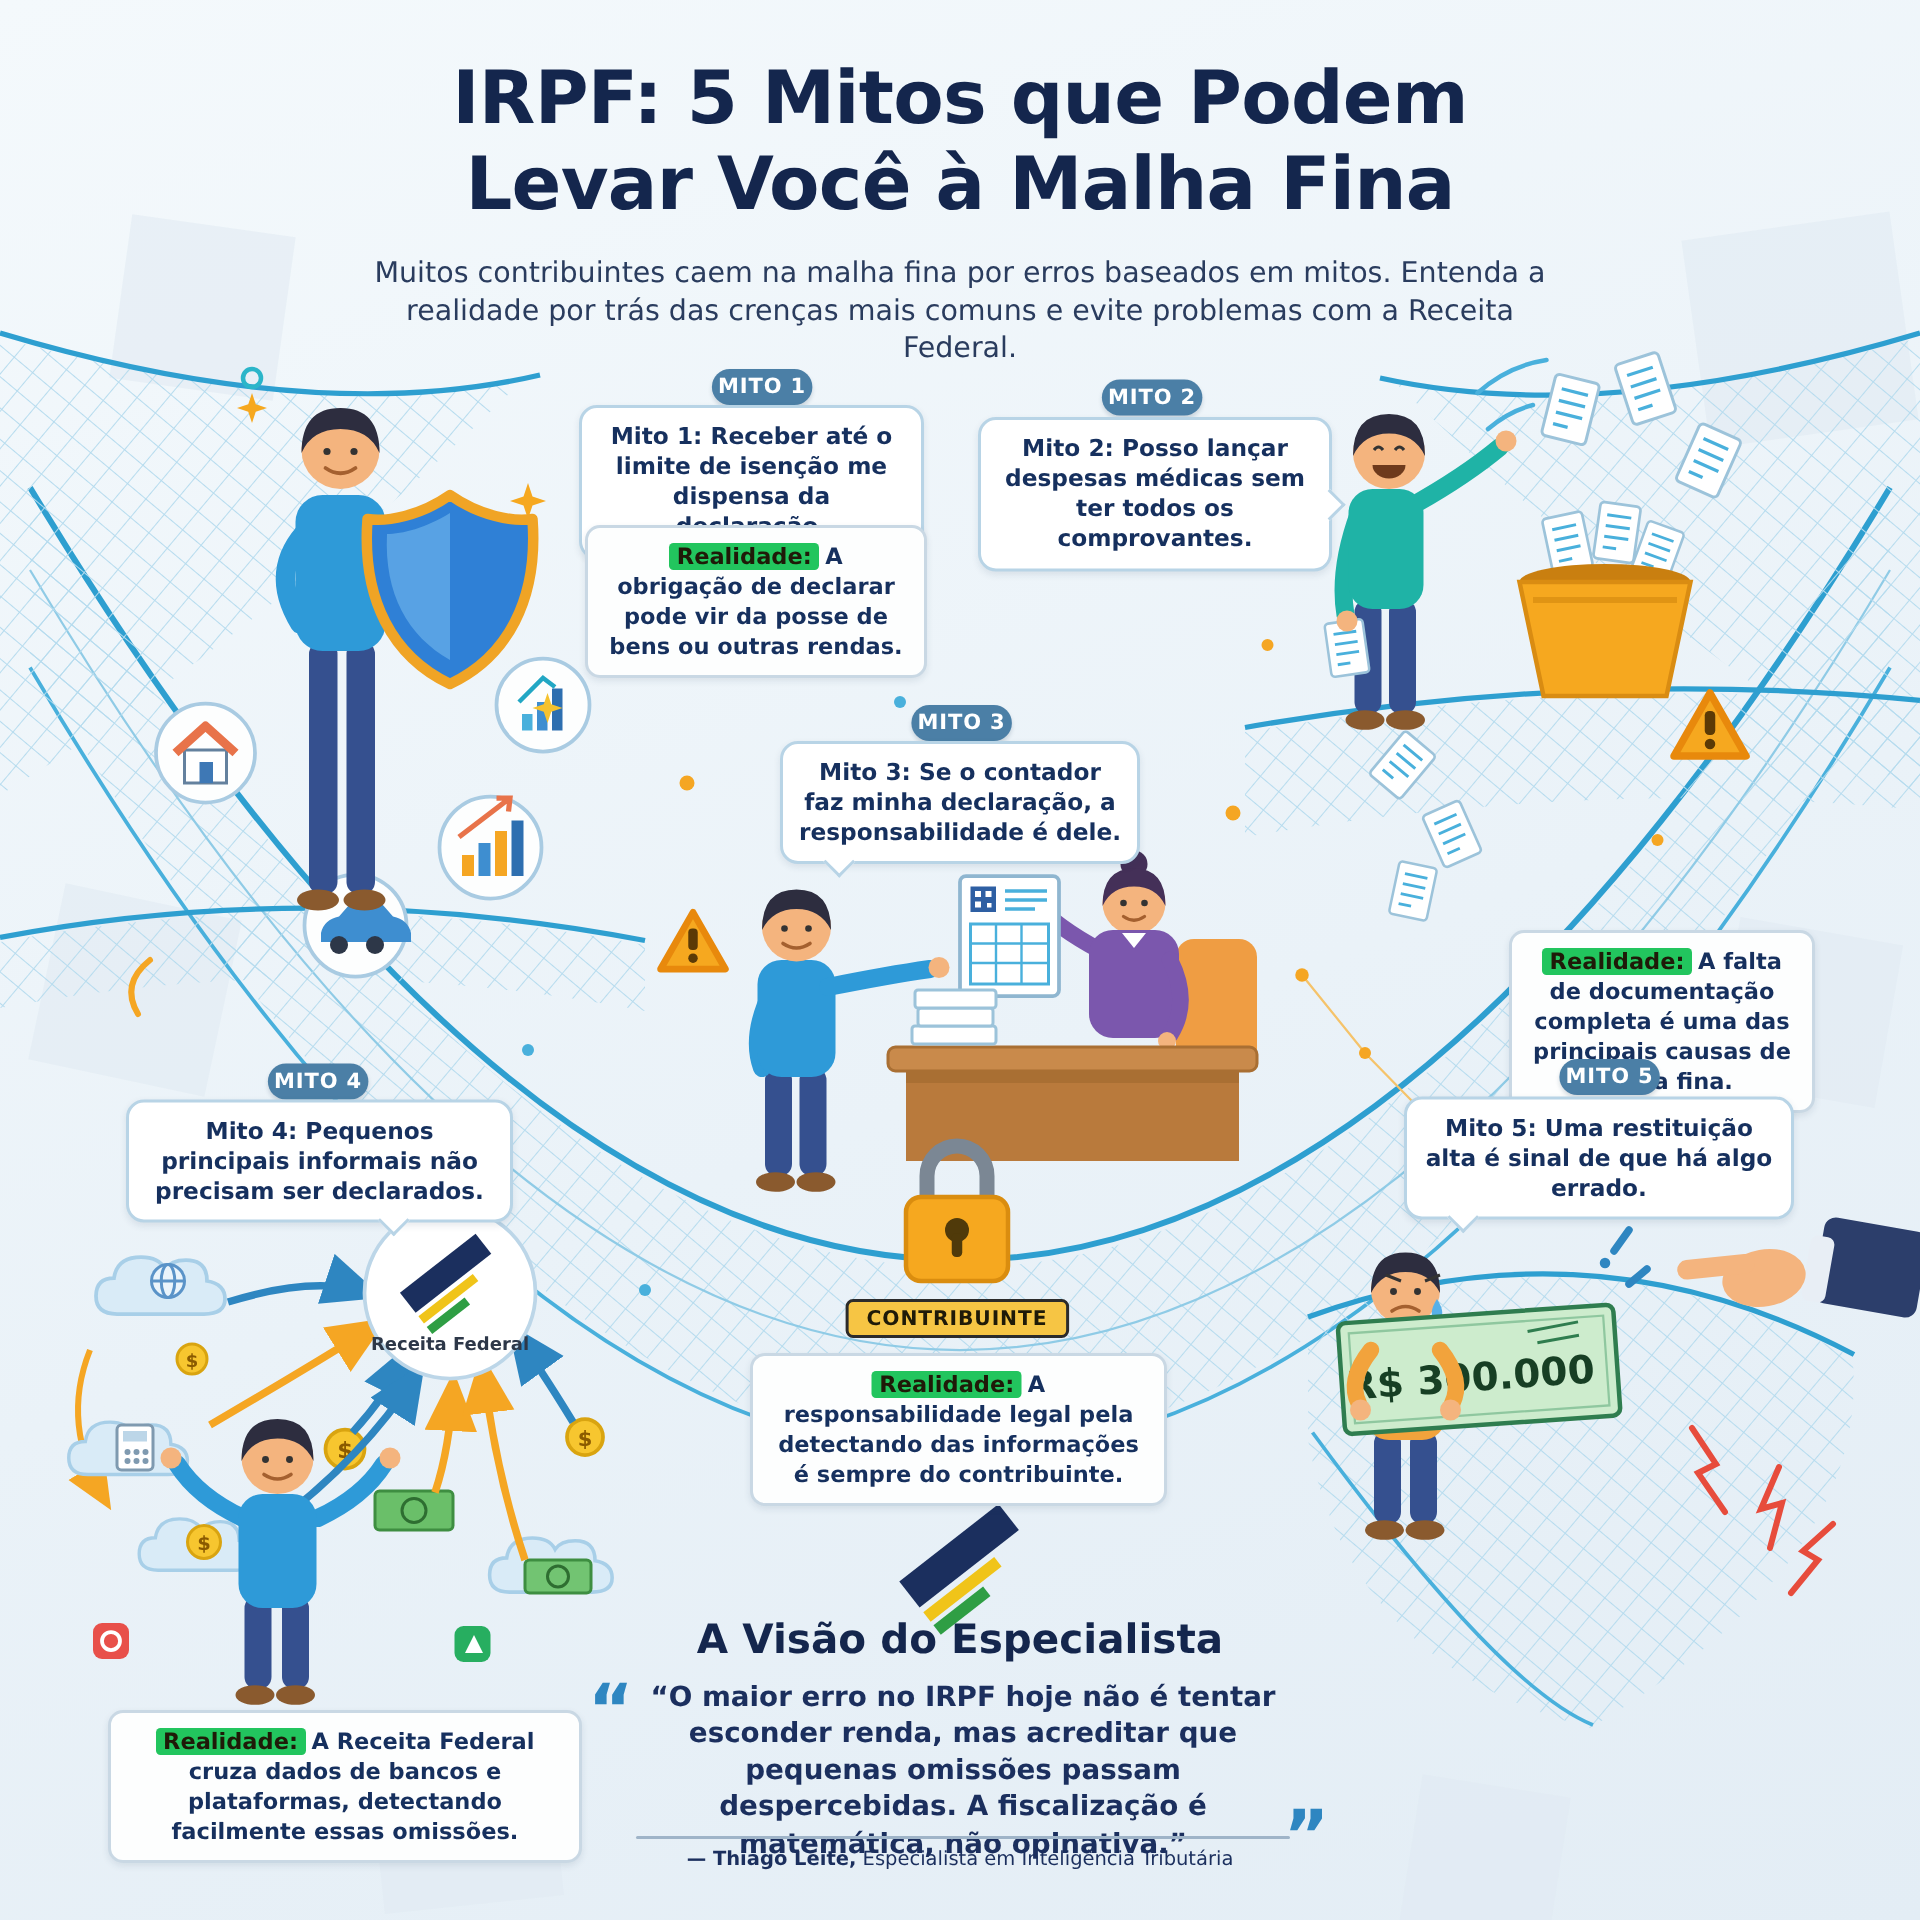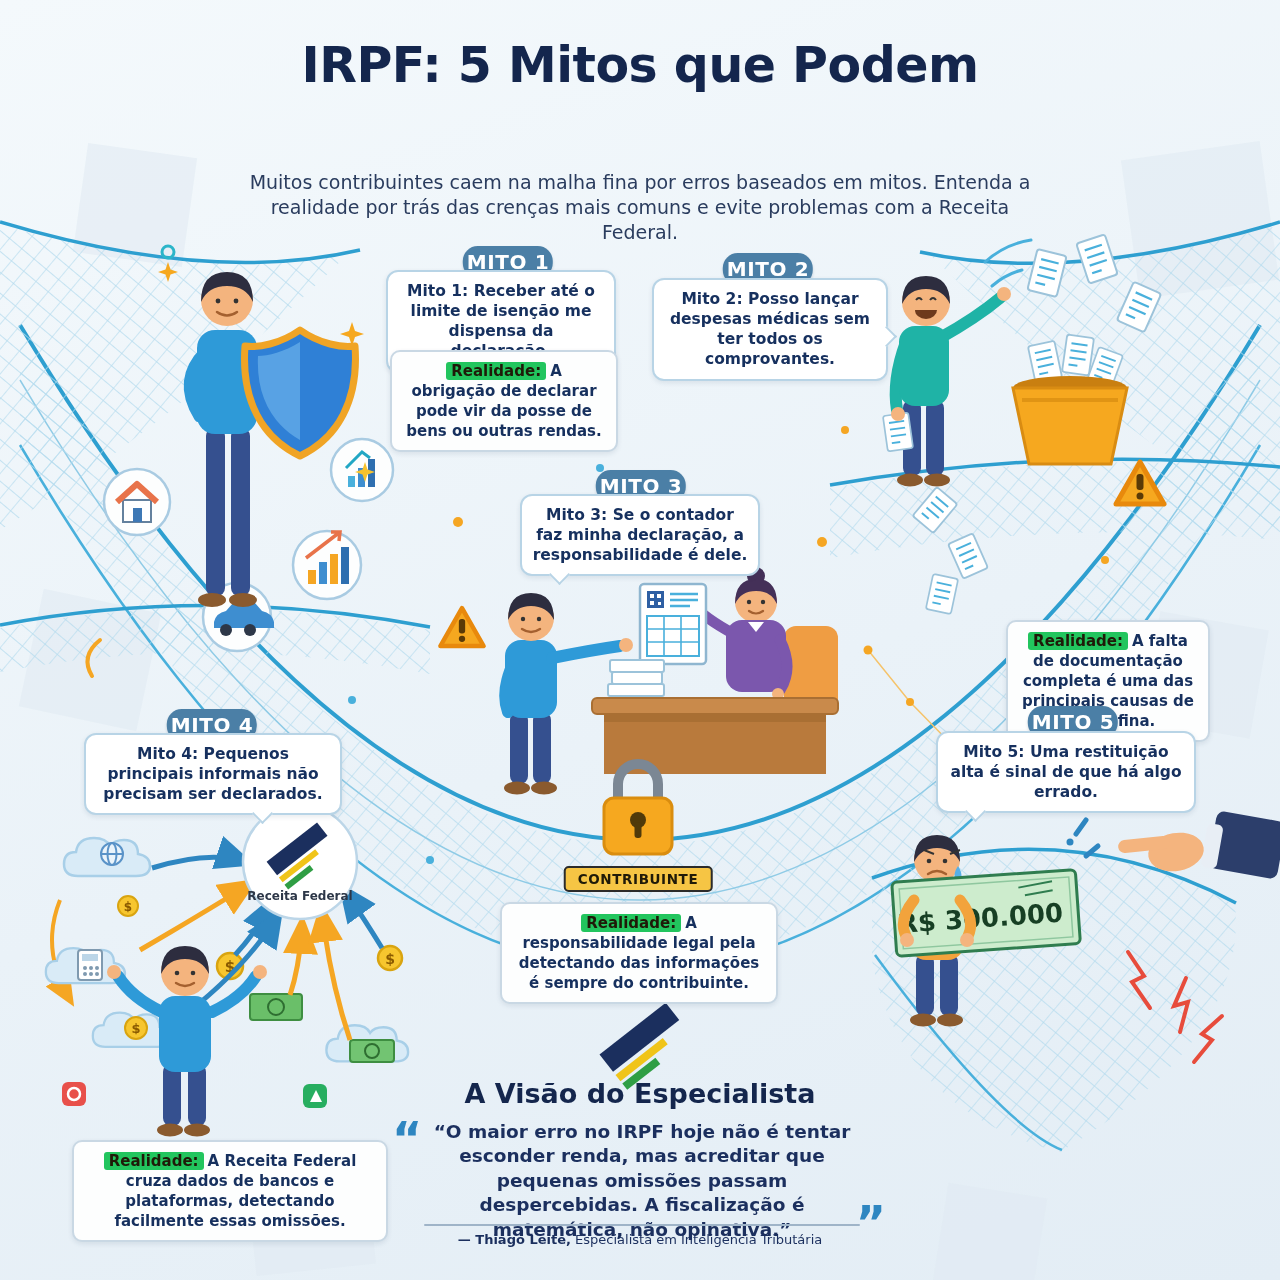--- a/index.html
+++ b/index.html
@@ -13,21 +13,21 @@
   .title{
     left:0;right:0;top:38px;text-align:center;color:#14264d;
     font-size:49px;font-weight:bold;line-height:1.16;letter-spacing:-0.5px;
   }
   .subtitle{
     left:230px;top:170px;width:820px;text-align:center;color:#2a3c5e;
     font-size:19px;line-height:1.32;font-weight:normal;
   }
   .badge{
     transform:translateX(-50%);background:#4b7fa6;color:#ffffff;
-    font-size:20px;font-weight:bold;letter-spacing:.6px;
+    font-size:14px;font-weight:bold;letter-spacing:.6px;
     padding:4px 4px;border-radius:15px;white-space:nowrap;
     box-shadow:0 2px 3px rgba(30,60,90,.18);
   }
   .bubble{
     background:#ffffff;border:2px solid #b8d4e6;border-radius:12px;
     padding:9px 10px;color:#16305e;font-weight:bold;font-size:15.5px;
     line-height:1.3;text-align:center;box-shadow:0 2px 5px rgba(30,60,90,.10);
   }
   .bubble::after{
     content:"";position:absolute;width:13px;height:13px;background:#fff;
@@ -406,20 +406,21 @@
 
   <g transform="rotate(-38 640 1038)">
     <rect x="598" y="1026" width="84" height="22" fill="#1b2f5e"></rect>
     <rect x="598" y="1052" width="60" height="8" fill="#f0c419"></rect>
     <rect x="598" y="1063" width="42" height="8" fill="#2f9e44"></rect>
   </g>
 </svg>
 
   <div class="ov title">
     <div>IRPF: 5 Mitos que Podem</div>
+    <div>Levar Você à Malha Fina</div>
   </div>
   <div class="ov subtitle">Muitos contribuintes caem na malha fina por erros baseados em mitos. Entenda a realidade por trás das crenças mais comuns e evite problemas com a Receita Federal.</div>
 
   <div class="ov badge" style="left:508px;top:246px;">MITO 1</div>
   <div class="ov bubble tail-bl" style="left:386px;top:270px;width:230px;">Mito 1: Receber até o limite de isenção me dispensa da declaração.</div>
   <div class="ov reality" style="left:390px;top:350px;width:228px;">
     <span class="rl">Realidade:</span><span>A obrigação de declarar pode vir da posse de bens ou outras rendas.</span>
   </div>
 
   <div class="ov badge" style="left:768px;top:253px;">MITO 2</div>

